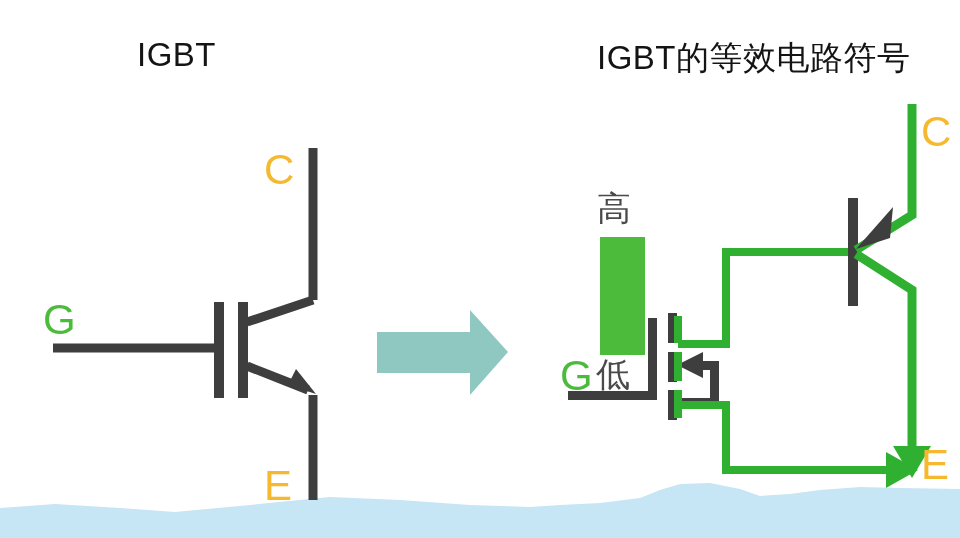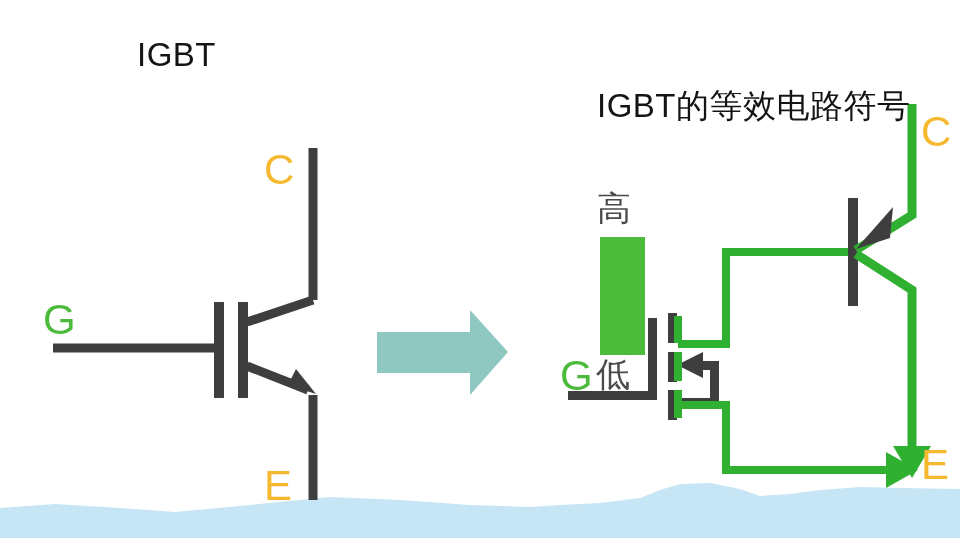--- a/index.html
+++ b/index.html
@@ -10,21 +10,21 @@
     background:#ffffff;
   }
   #stage{position:absolute;left:0;top:0;width:960px;height:433px;}
   #stage svg{position:absolute;left:0;top:0;}
   .ttl{
     position:absolute;
     font-family:"Liberation Sans","DejaVu Sans",sans-serif;
     font-size:33px;color:#141414;white-space:nowrap;letter-spacing:0.5px;
   }
   #title-left{left:137px;top:36px;}
-  #title-right{left:597px;top:36px;margin-top:48px;}
+  #title-right{left:597px;top:36px;}
   .lbl{position:absolute;white-space:nowrap;font-family:"Liberation Sans","DejaVu Sans",sans-serif;}
   .lbl-y{color:#F5B82E;font-size:42px;font-weight:400;}
   .lbl-g{color:#4CBB3C;font-size:42px;font-weight:400;}
   .lbl-d{color:#4A4A4A;font-size:34px;font-weight:400;}
   #label-c-left{left:264px;top:146px;}
   #label-e-left{left:264px;top:462px;}
   #label-g-left{left:43px;top:296px;}
   #label-c-right{left:921px;top:108px;}
   #label-e-right{left:921px;top:441px;}
   #label-g-right{left:560px;top:352px;}

